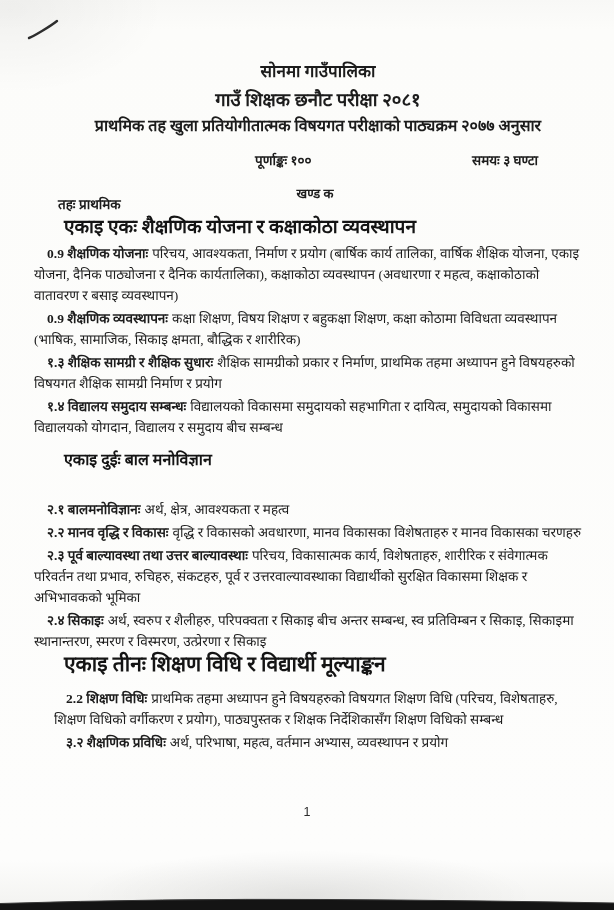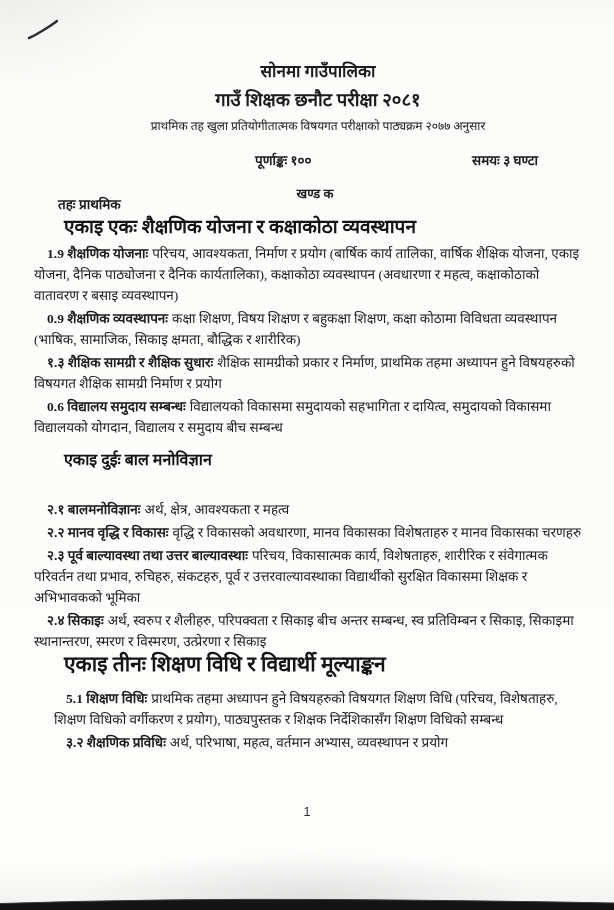--- a/index.html
+++ b/index.html
@@ -32,22 +32,22 @@
     line-height: 24px;
   }
   .h-line2 {
     margin-top: 3px;
     font-size: 18.5px;
     font-weight: bold;
     line-height: 26px;
   }
   .h-line3 {
     margin-top: 1px;
-    font-size: 12px;
-    font-weight: normal;
+    font-size: 16px;
+    font-weight: bold;
     line-height: 24px;
   }
   .meta-row {
     position: relative;
     margin-top: 13px;
     height: 22px;
     font-size: 13.5px;
     font-weight: bold;
   }
   .meta-left   { position: absolute; left: 58px;  top: 0; margin-top: 44px; }
@@ -134,37 +134,37 @@
   <div class="meta-row">
     <span class="meta-left">तहः प्राथमिक</span>
     <span class="meta-center">पूर्णाङ्कः १००</span>
     <span class="meta-right">समयः ३ घण्टा</span>
   </div>
 
   <div class="section-label">खण्ड क</div>
 
   <div class="unit unit1">
     <div class="unit-heading big">एकाइ एकः शैक्षणिक योजना र कक्षाकोठा व्यवस्थापन</div>
-    <p class="item"><span class="lead">1.9 शैक्षणिक योजनाः</span><span>परिचय, आवश्यकता, निर्माण र प्रयोग (बार्षिक कार्य तालिका, वार्षिक शैक्षिक योजना, एकाइ योजना, दैनिक पाठ्योजना र दैनिक कार्यतालिका), कक्षाकोठा व्यवस्थापन (अवधारणा र महत्व, कक्षाकोठाको वातावरण र बसाइ व्यवस्थापन)</span></p>
+    <p class="item"><span class="lead">0.9 शैक्षणिक योजनाः</span><span>परिचय, आवश्यकता, निर्माण र प्रयोग (बार्षिक कार्य तालिका, वार्षिक शैक्षिक योजना, एकाइ योजना, दैनिक पाठ्योजना र दैनिक कार्यतालिका), कक्षाकोठा व्यवस्थापन (अवधारणा र महत्व, कक्षाकोठाको वातावरण र बसाइ व्यवस्थापन)</span></p>
     <p class="item"><span class="lead">0.9 शैक्षणिक व्यवस्थापनः</span><span>कक्षा शिक्षण, विषय शिक्षण र बहुकक्षा शिक्षण, कक्षा कोठामा विविधता व्यवस्थापन (भाषिक, सामाजिक, सिकाइ क्षमता, बौद्धिक र शारीरिक)</span></p>
     <p class="item"><span class="lead">१.३ शैक्षिक सामग्री र शैक्षिक सुधारः</span><span>शैक्षिक सामग्रीको प्रकार र निर्माण, प्राथमिक तहमा अध्यापन हुने विषयहरुको विषयगत शैक्षिक सामग्री निर्माण र प्रयोग</span></p>
-    <p class="item"><span class="lead">0.6 विद्यालय समुदाय सम्बन्धः</span><span>विद्यालयको विकासमा समुदायको सहभागिता र दायित्व, समुदायको विकासमा विद्यालयको योगदान, विद्यालय र समुदाय बीच सम्बन्ध</span></p>
+    <p class="item"><span class="lead">१.४ विद्यालय समुदाय सम्बन्धः</span><span>विद्यालयको विकासमा समुदायको सहभागिता र दायित्व, समुदायको विकासमा विद्यालयको योगदान, विद्यालय र समुदाय बीच सम्बन्ध</span></p>
   </div>
 
   <div class="unit unit2">
     <div class="unit-heading mid">एकाइ दुईः बाल मनोविज्ञान</div>
     <p class="item"><span class="lead">२.१ बालमनोविज्ञानः</span><span>अर्थ, क्षेत्र, आवश्यकता र महत्व</span></p>
     <p class="item"><span class="lead">२.२ मानव वृद्धि र विकासः</span><span>वृद्धि र विकासको अवधारणा, मानव विकासका विशेषताहरु र मानव विकासका चरणहरु</span></p>
     <p class="item"><span class="lead">२.३ पूर्व बाल्यावस्था तथा उत्तर बाल्यावस्थाः</span><span>परिचय, विकासात्मक कार्य, विशेषताहरु, शारीरिक र संवेगात्मक परिवर्तन तथा प्रभाव, रुचिहरु, संकटहरु, पूर्व र उत्तरवाल्यावस्थाका विद्यार्थीको सुरक्षित विकासमा शिक्षक र अभिभावकको भूमिका</span></p>
     <p class="item"><span class="lead">२.४ सिकाइः</span><span>अर्थ, स्वरुप र शैलीहरु, परिपक्वता र सिकाइ बीच अन्तर सम्बन्ध, स्व प्रतिविम्बन र सिकाइ, सिकाइमा स्थानान्तरण, स्मरण र विस्मरण, उत्प्रेरणा र सिकाइ</span></p>
   </div>
 
   <div class="unit unit3">
     <div class="unit-heading mid2">एकाइ तीनः शिक्षण विधि र विद्यार्थी मूल्याङ्कन</div>
-    <p class="item"><span class="lead">5.1 शिक्षण विधिः</span><span>प्राथमिक तहमा अध्यापन हुने विषयहरुको विषयगत शिक्षण विधि (परिचय, विशेषताहरु, शिक्षण विधिको वर्गीकरण र प्रयोग), पाठ्यपुस्तक र शिक्षक निर्देशिकासँग शिक्षण विधिको सम्बन्ध</span></p>
+    <p class="item"><span class="lead">2.2 शिक्षण विधिः</span><span>प्राथमिक तहमा अध्यापन हुने विषयहरुको विषयगत शिक्षण विधि (परिचय, विशेषताहरु, शिक्षण विधिको वर्गीकरण र प्रयोग), पाठ्यपुस्तक र शिक्षक निर्देशिकासँग शिक्षण विधिको सम्बन्ध</span></p>
     <p class="item"><span class="lead">३.२ शैक्षणिक प्रविधिः</span><span>अर्थ, परिभाषा, महत्व, वर्तमान अभ्यास, व्यवस्थापन र प्रयोग</span></p>
   </div>
 
   <div class="page-number">1</div>
 
   <svg class="scan-band" width="614" height="16" viewBox="0 0 614 16" preserveAspectRatio="none">
     <path d="M0,9.5 Q160,4.5 330,5.5 Q480,6.5 614,9 L614,16 L0,16 Z" fill="#141414"></path>
     <path d="M0,9.5 Q160,4.5 330,5.5 Q480,6.5 614,9" fill="none" stroke="#3a3a3a" stroke-width="1"></path>
   </svg>
 

